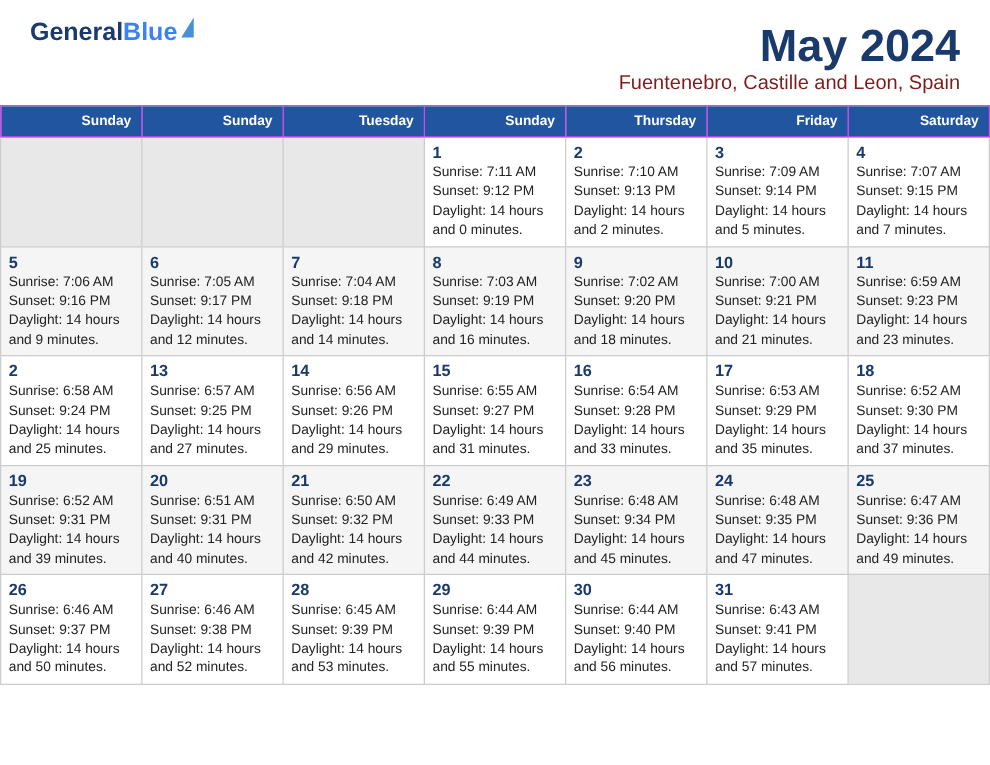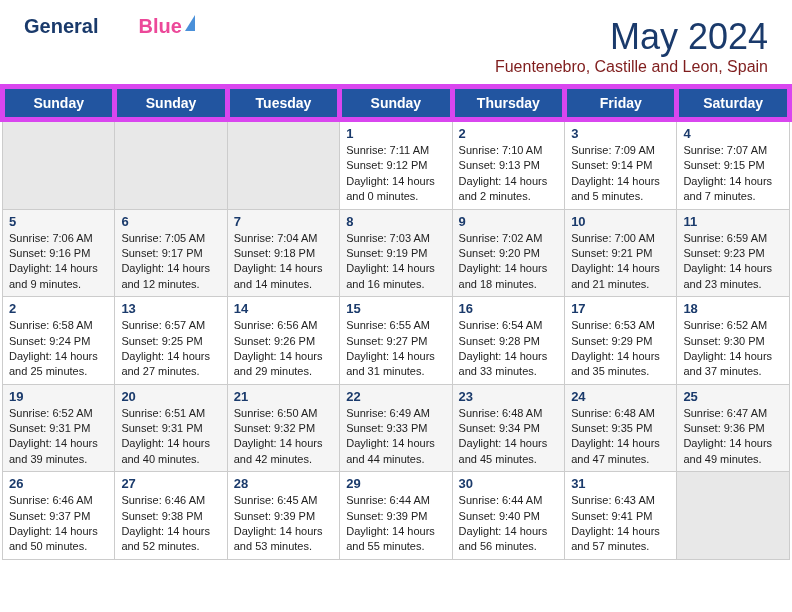--- a/index.html
+++ b/index.html
@@ -1,51 +1,51 @@
 <!DOCTYPE html>
 <html><head>
   <meta charset="utf-8">
   <style>
     * { box-sizing: border-box; margin: 0; padding: 0; }
     body { font-family: Arial, sans-serif; background: #fff; width: 792px; min-height: 612px; }
     
     .header { padding: 16px 24px 8px; display: flex; align-items: flex-start; justify-content: space-between; }
     
     .title-block { text-align: right; }
-    .cal-title { font-size: 36px; font-weight: normal; color: #1a3a6b; }
+    .cal-title { font-size: 36px; font-weight: bold; color: #1a3a6b; }
     .cal-subtitle { font-size: 16px; color: #7f1d1d; }
     
     .calendar { width: 100%; border-collapse: collapse; margin: 0; }
     .calendar thead tr th {
       background: #2255a0;
       color: #fff;
-      font-size: 14px;
+      font-size: 11px;
       font-weight: bold;
-      text-align: center;
+      text-align: right;
       padding: 6px 8px;
-      border: 5px solid #d946ef;
+      border: 1px solid #d946ef;
     }
     .calendar tbody tr td {
       vertical-align: top;
       border: 1px solid #ccc;
       padding: 4px 6px;
       width: 113px;
       min-height: 80px;
       font-size: 11px;
       color: #222;
       background: #fff;
     }
     .calendar tbody tr:nth-child(even) td { background: #f5f5f5; }
     .calendar tbody tr td.empty { background: #e8e8e8; }
     .day-num { font-size: 13px; font-weight: bold; color: #1a3a6b; margin-bottom: 2px; }
     .day-info { font-size: 11px; line-height: 1.4; color: #222; }
     
     .logo-wrapper { display: flex; align-items: center; gap: 2px; }
     .logo-name { font-size: 20px; font-weight: bold; color: #1a3a6b; line-height: 1; }
-    .logo-name .blue { color: #ec4899; padding-left: 40px; }
+    .logo-name .blue { color: #3b82f6; }
     .triangle { width: 0; height: 0; border-left: 10px solid transparent; border-bottom: 16px solid #4a90d9; display: inline-block; margin-left: 3px; vertical-align: middle; margin-top: -10px; }
   </style>
 </head>
 <body>
 
 <div style="width:792px; background:#fff; overflow:hidden;">
 
   <div class="header">
     <div>
       <div class="logo-wrapper">

